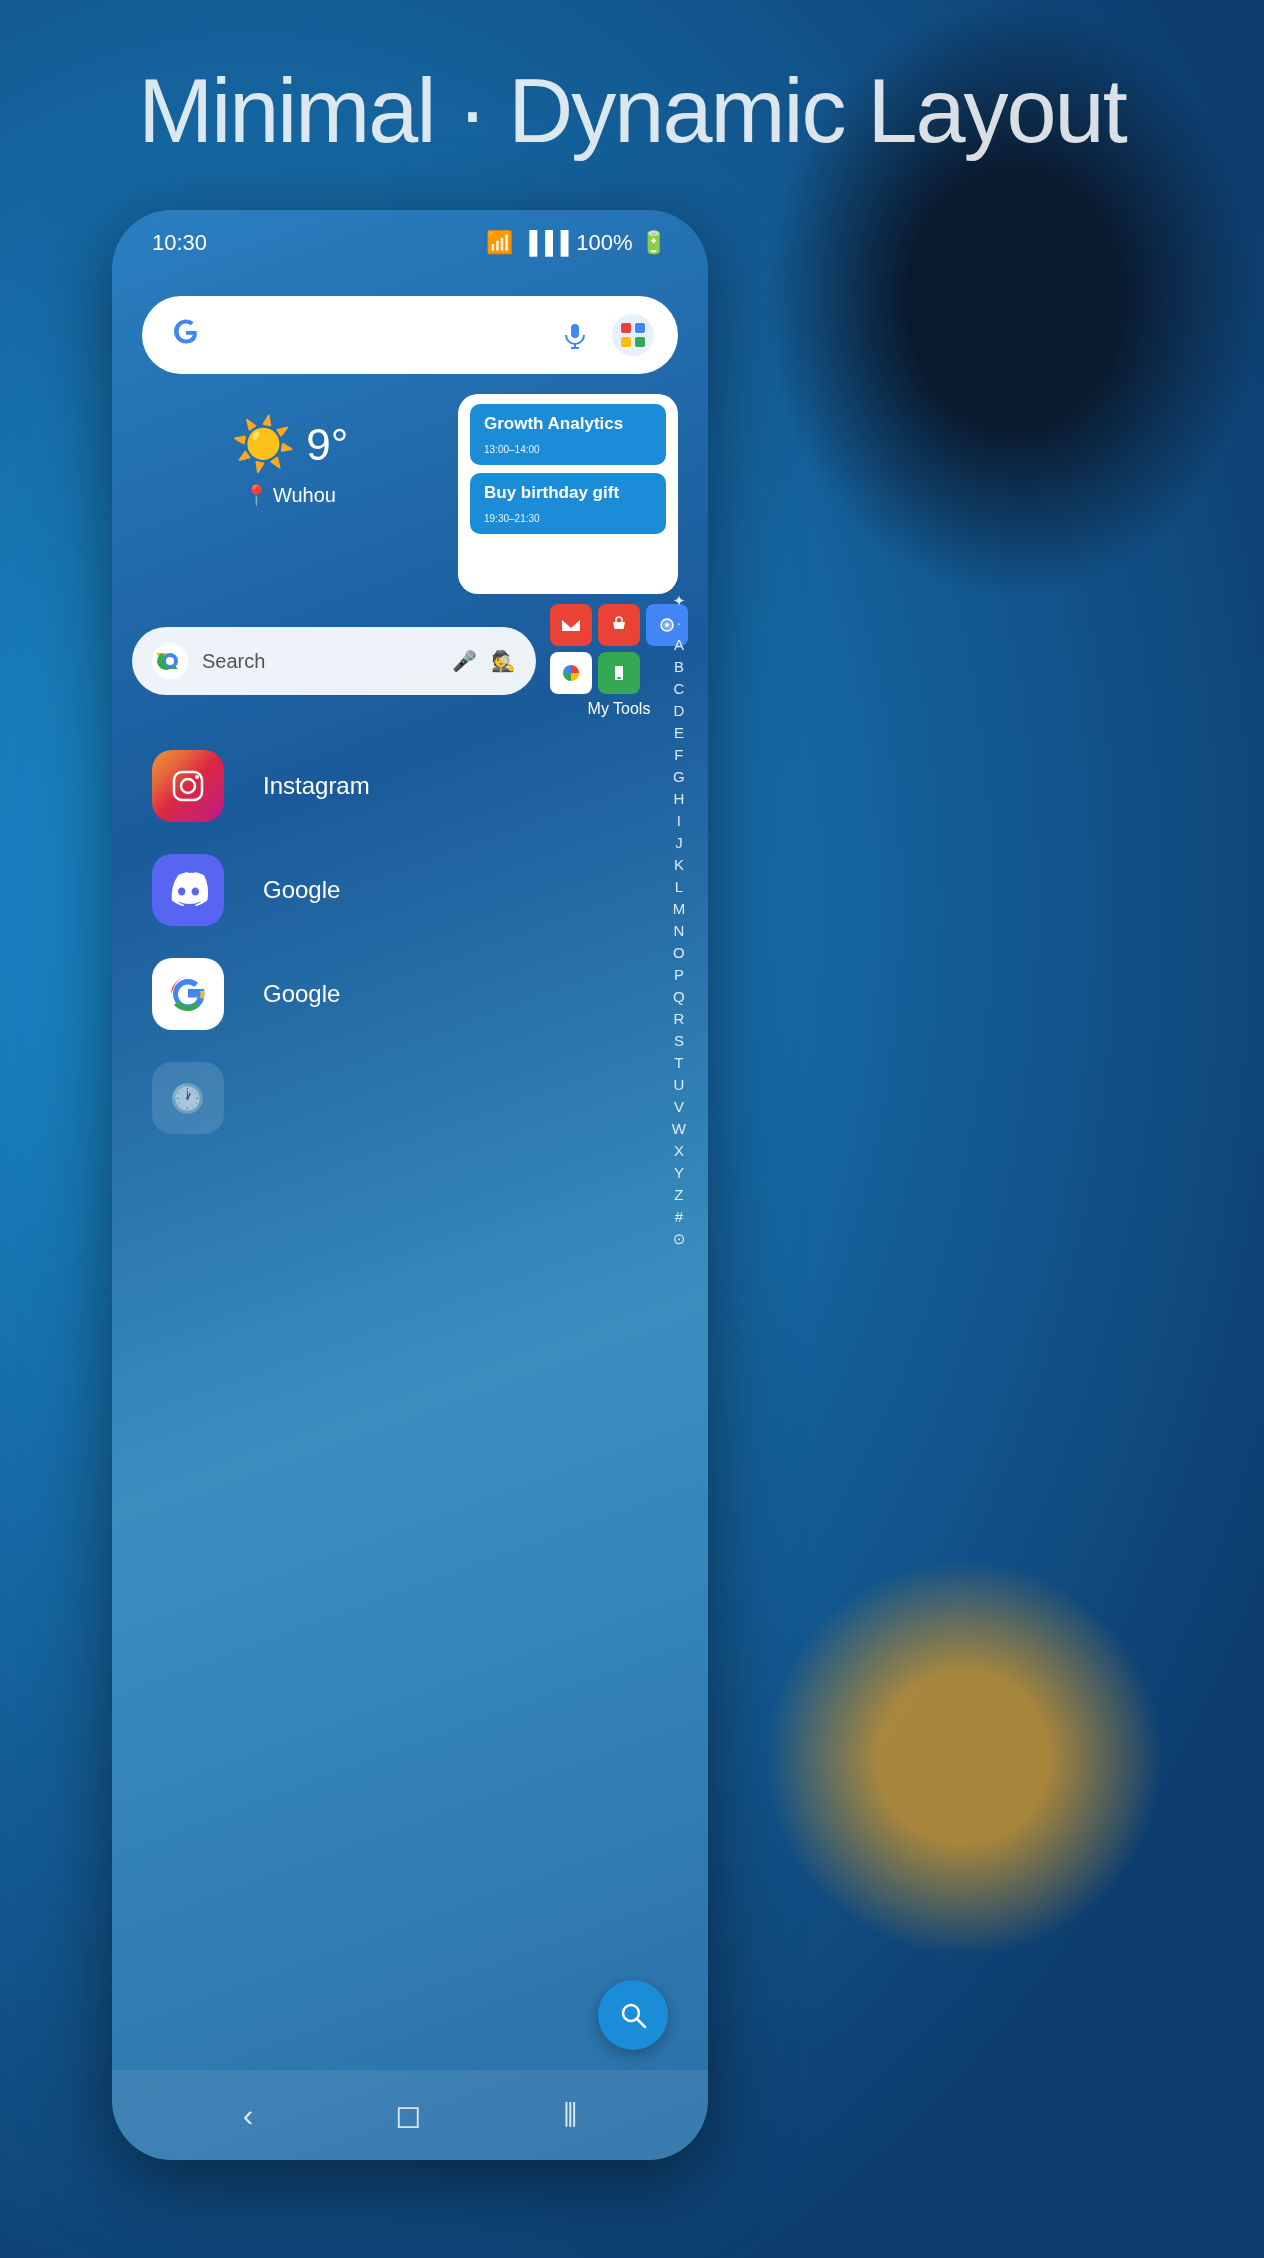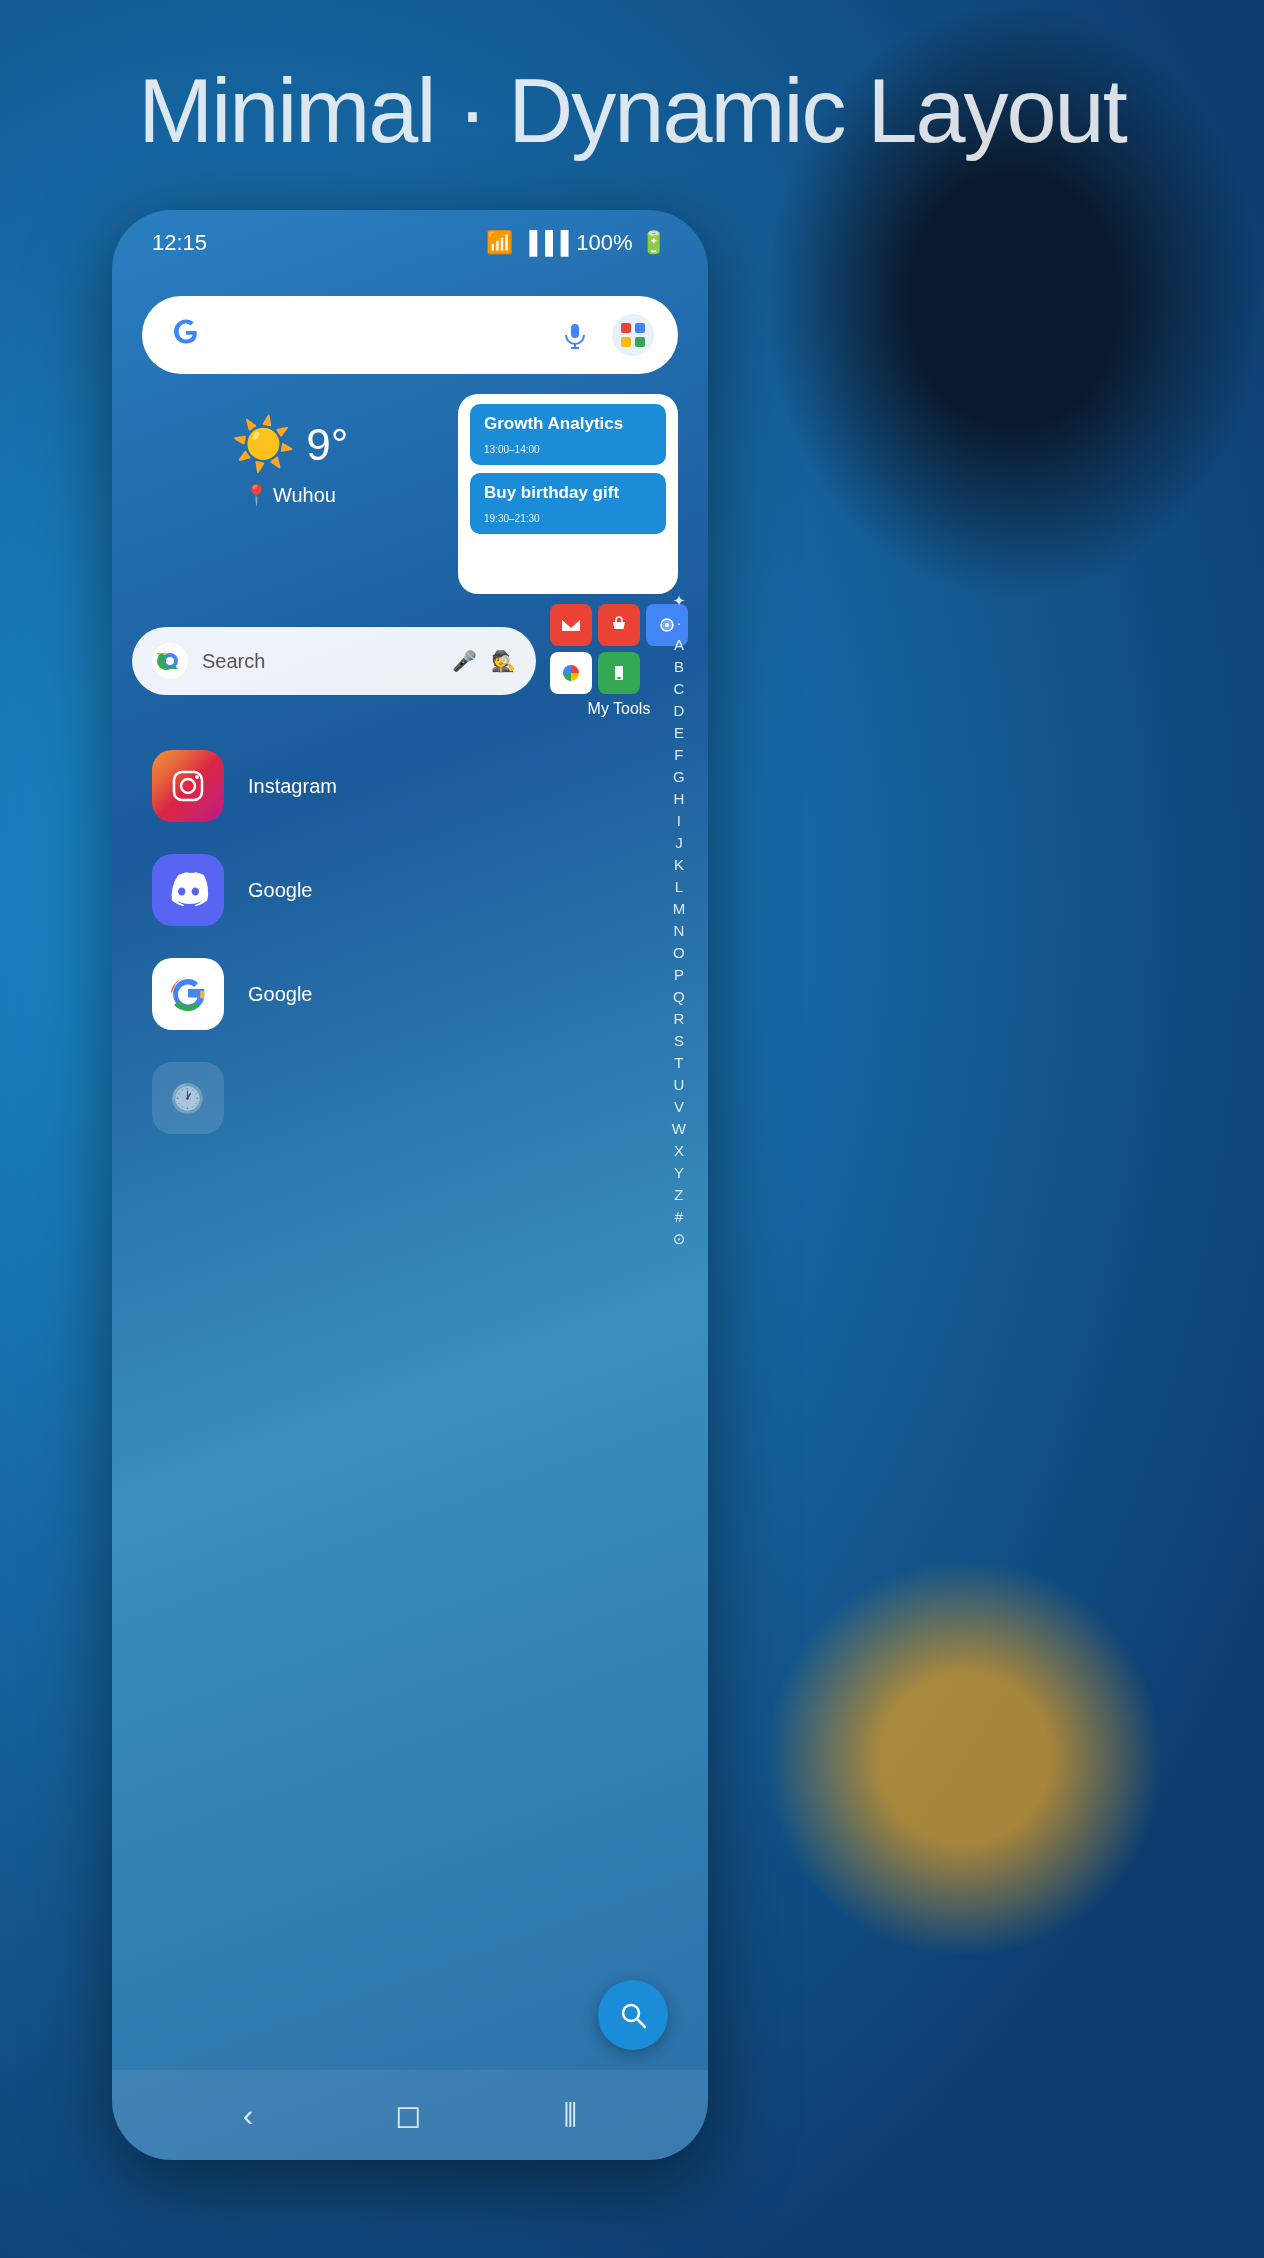--- a/index.html
+++ b/index.html
@@ -316,22 +316,23 @@
       gap: 0;
     }
     .app-item {
       display: flex;
       align-items: center;
       gap: 24px;
       padding: 16px 10px;
     }
     .app-name {
       color: white;
-      font-size: 20px;
+      font-size: 24px;
       font-weight: 400;
+      margin-left: 15px;
     }
 
     
     .instagram-icon {
       width: 72px; height: 72px;
       border-radius: 20px;
       background: linear-gradient(135deg, #f09433 0%, #e6683c 25%, #dc2743 50%, #cc2366 75%, #bc1888 100%);
       display: flex; align-items: center; justify-content: center;
     }
     .instagram-icon svg { width: 44px; height: 44px; }
@@ -409,21 +410,21 @@
 
 <div class="bg-layer"></div>
 <div class="bg-dark-blob"></div>
 <div class="bg-orange-blob"></div>
 
 <div class="page-title">Minimal · Dynamic Layout</div>
 
 <div class="phone">
 
   <div class="status-bar">
-    <span>12:15</span>
+    <span>10:30</span>
     <div class="status-icons">
       <span>📶</span>
       <span>▐▐▐</span>
       <span>100%</span>
       <span>🔋</span>
     </div>
   </div>
 
   <div class="search-bar">
 

